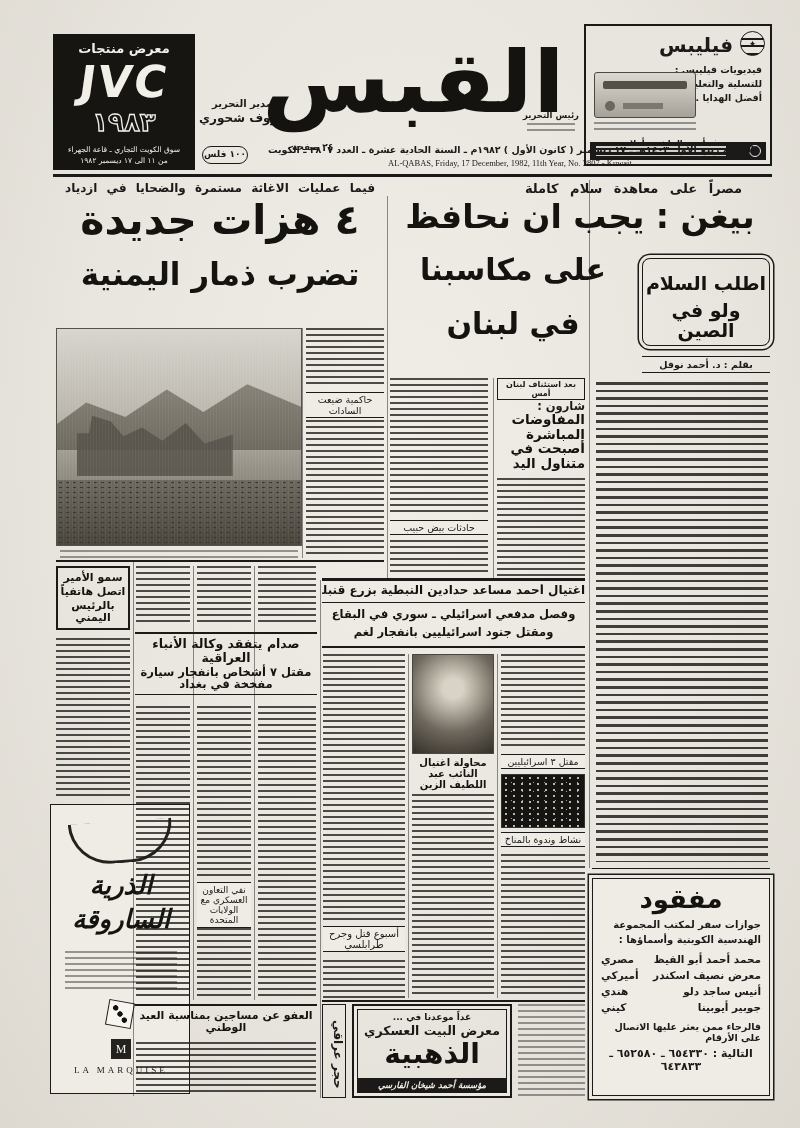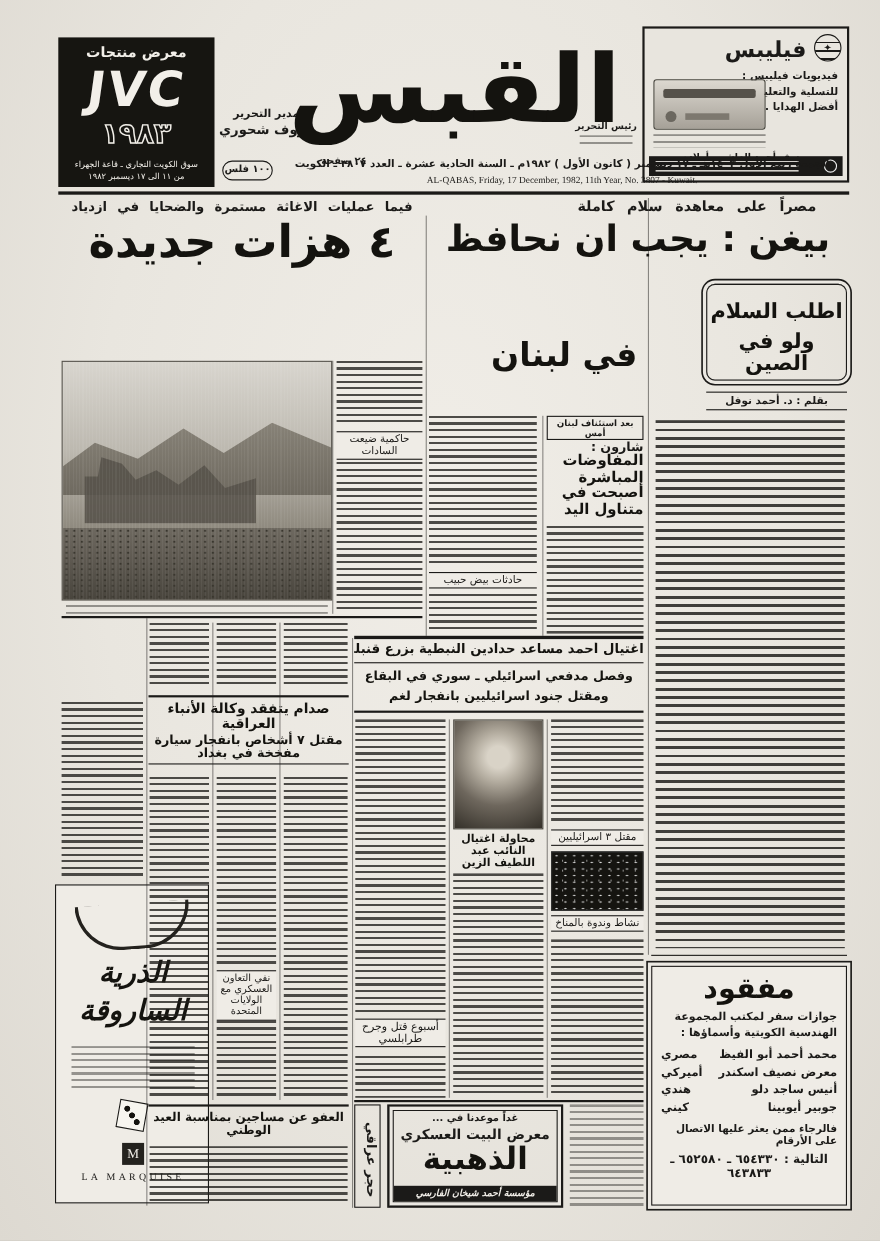--- a/index.html
+++ b/index.html
@@ -94,20 +94,21 @@
     </div>
   </div>
 
   <div class="abs c" style="left:202px;top:146px;width:46px;height:18px;border:1.5px solid #1b1a18;border-radius:9px;font-size:9px;font-weight:bold;line-height:15px;">١٠٠ فلس</div>
   <div class="abs c" style="left:252px;top:144px;width:518px;font-size:9.5px;font-weight:bold;">الجمعة ربيع الأول ١٤٠٣هـ ـ ١٧ ديسمبر ( كانون الأول ) ١٩٨٢م ـ السنة الحادية عشرة ـ العدد ٣٨٠٧ ـ الكويت</div>
   <div class="abs c lat" dir="ltr" style="left:252px;top:158px;width:518px;font-size:8.5px;">AL-QABAS, Friday, 17 December, 1982, 11th Year, No. 3807 - Kuwait.</div>
   <div class="hr" style="left:53px;top:174px;width:719px;height:3px;"></div>
 
   <div class="abs c b" style="left:497px;top:181px;width:273px;font-size:13px;word-spacing:7px;">مصراً على معاهدة سلام كاملة</div>
   <div class="abs c hl" style="left:390px;top:199px;width:380px;font-size:33px;">بيغن : يجب ان نحافظ</div>
+  <div class="abs c hl" style="left:390px;top:254px;width:246px;font-size:30px;">على مكاسبنا</div>
   <div class="abs c hl" style="left:390px;top:308px;width:246px;font-size:30px;">في لبنان</div>
 
   <div class="abs dbl c" style="left:642px;top:258px;width:128px;height:88px;border-radius:8px;padding-top:14px;">
     <div class="hl" style="font-size:19px;">اطلب السلام</div>
     <div class="hl" style="font-size:19px;margin-top:6px;">ولو في الصين</div>
   </div>
   <div class="abs c" style="left:642px;top:356px;width:128px;font-size:9.5px;font-weight:bold;border-top:1px solid #1b1a18;border-bottom:1px solid #1b1a18;padding:2px 0;">بقلم : د. أحمد نوفل</div>
   <div class="fill-lg abs" style="left:596px;top:382px;width:172px;height:480px;"></div>
   <div class="vr" style="left:589px;top:180px;height:688px;"></div>
 
@@ -117,35 +118,41 @@
   <div class="fill abs" style="left:497px;top:478px;width:88px;height:98px;"></div>
   <div class="vr" style="left:493px;top:378px;height:200px;"></div>
 
   <div class="fill abs" style="left:390px;top:378px;width:98px;height:138px;"></div>
   <div class="abs inset" style="left:390px;top:520px;width:98px;font-size:9.5px;padding:1px 0;">حادثات بيض حبيب</div>
   <div class="fill abs" style="left:390px;top:540px;width:98px;height:36px;"></div>
   <div class="vr" style="left:387px;top:196px;height:382px;"></div>
 
   <div class="abs c b" style="left:56px;top:181px;width:328px;font-size:12px;word-spacing:5px;">فيما عمليات الاغاثة مستمرة والضحايا في ازدياد</div>
   <div class="abs c hl" style="left:56px;top:198px;width:328px;font-size:41px;">٤ هزات جديدة</div>
+  <div class="abs c hl" style="left:56px;top:258px;width:328px;font-size:31px;">تضرب ذمار اليمنية</div>
 
   <div class="ruins abs" style="left:56px;top:328px;width:246px;height:218px;">
     <div style="position:absolute;left:0;top:16%;width:100%;height:40%;background:linear-gradient(#8e897e,#6f6a60);clip-path:polygon(0 70%,12% 45%,28% 62%,45% 30%,60% 56%,78% 24%,100% 50%,100% 100%,0 100%);"></div>
     <div style="position:absolute;left:8%;top:34%;width:64%;height:34%;background:#56524a;opacity:.88;clip-path:polygon(0 100%,0 42%,8% 42%,10% 18%,22% 26%,30% 46%,42% 34%,55% 52%,70% 28%,82% 56%,100% 44%,100% 100%);"></div>
     <div style="position:absolute;left:0;bottom:0;width:100%;height:30%;background:linear-gradient(#6e6960,#49453d);background-image:radial-gradient(#3a372f 1px, transparent 1.5px),linear-gradient(#6e6960,#49453d);background-size:7px 5px,100% 100%;"></div>
     <div style="position:absolute;inset:0;background-image:repeating-linear-gradient(90deg, rgba(255,255,255,.05) 0 1px, transparent 1px 3px);"></div>
   </div>
   <div class="fill soft abs" style="left:60px;top:550px;width:238px;height:8px;"></div>
 
   <div class="fill abs" style="left:306px;top:328px;width:78px;height:60px;"></div>
   <div class="abs inset" style="left:306px;top:392px;width:78px;font-size:9.5px;padding:1px 0;">حاكمية ضيعت السادات</div>
   <div class="fill abs" style="left:306px;top:420px;width:78px;height:136px;"></div>
   <div class="vr" style="left:302px;top:328px;height:230px;"></div>
   <div class="hr" style="left:56px;top:560px;width:328px;height:1.5px;"></div>
 
+  <div class="abs c" style="left:56px;top:566px;width:74px;border:2px solid #1b1a18;padding:4px 1px;">
+    <div class="hl" style="font-size:11px;">سمو الأمير</div>
+    <div class="hl" style="font-size:11px;margin-top:2px;">اتصل هاتفياً</div>
+    <div class="hl" style="font-size:11px;margin-top:2px;">بالرئيس اليمني</div>
+  </div>
   <div class="fill abs" style="left:56px;top:638px;width:74px;height:160px;"></div>
 
   <div class="abs box" style="left:50px;top:804px;width:140px;height:290px;background:#efece6;">
     <div style="position:absolute;left:18px;top:16px;width:104px;height:42px;border:3px solid #24221e;border-top:none;border-radius:0 0 60px 60px;transform:rotate(-4deg);"></div>
     <div class="abs c hl" style="left:4px;top:66px;width:132px;font-size:26px;font-style:italic;">الذرية</div>
     <div class="abs c hl" style="left:4px;top:100px;width:132px;font-size:26px;font-style:italic;">الساروقة</div>
     <div class="fill soft abs" style="left:14px;top:146px;width:112px;height:40px;"></div>
     <div class="dice abs" style="left:56px;top:196px;"></div>
     <div class="abs c" style="left:60px;top:234px;width:20px;height:20px;background:#24221e;color:#f2efe9;font-size:12px;line-height:20px;font-family:'Liberation Serif',serif;">M</div>
     <div class="abs c lat" dir="ltr" style="left:4px;top:260px;width:132px;font-size:9px;letter-spacing:3px;">LA MARQUISE</div>

